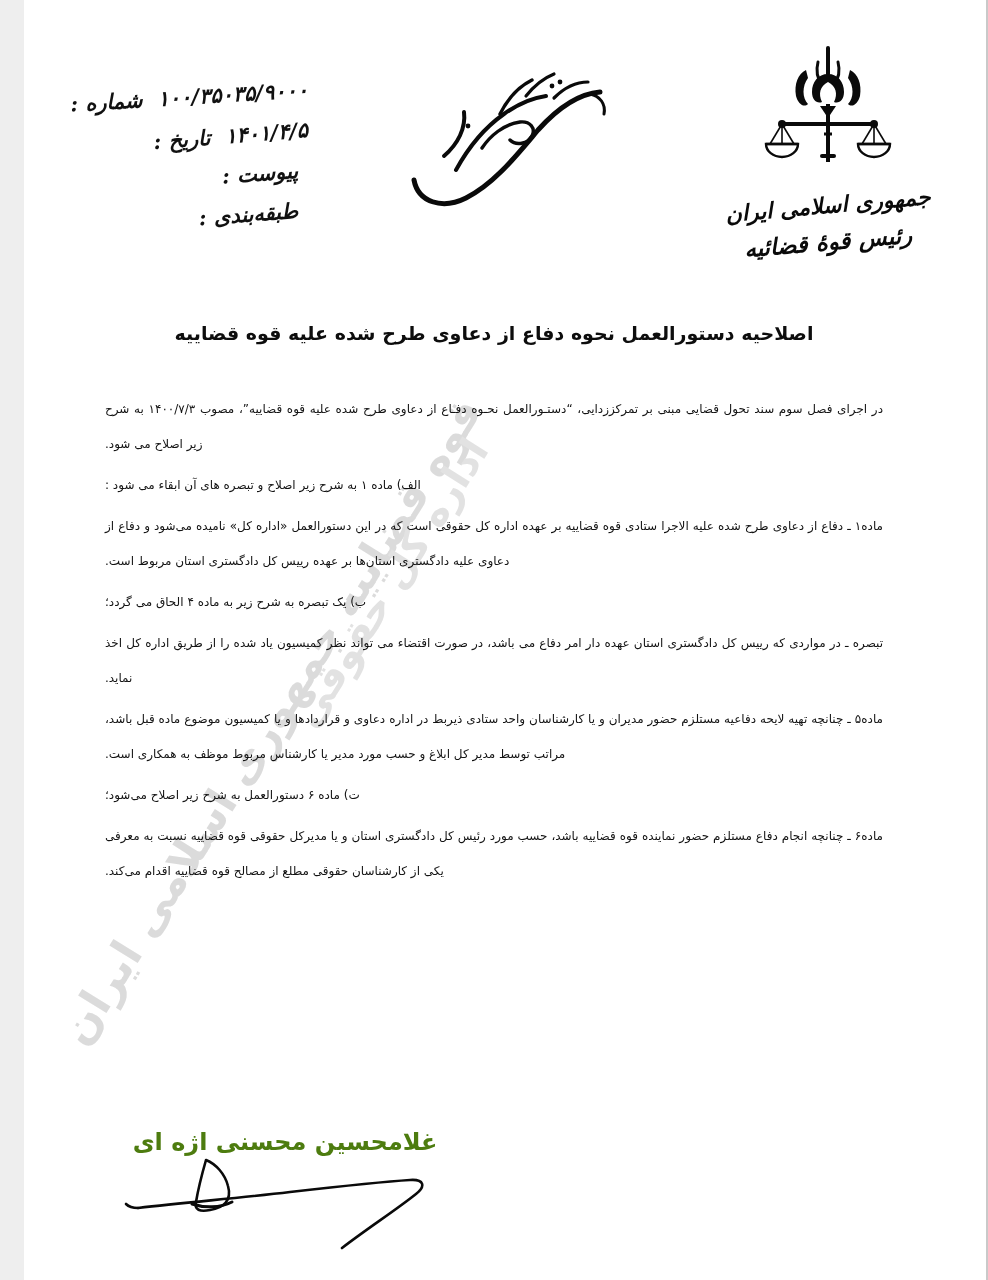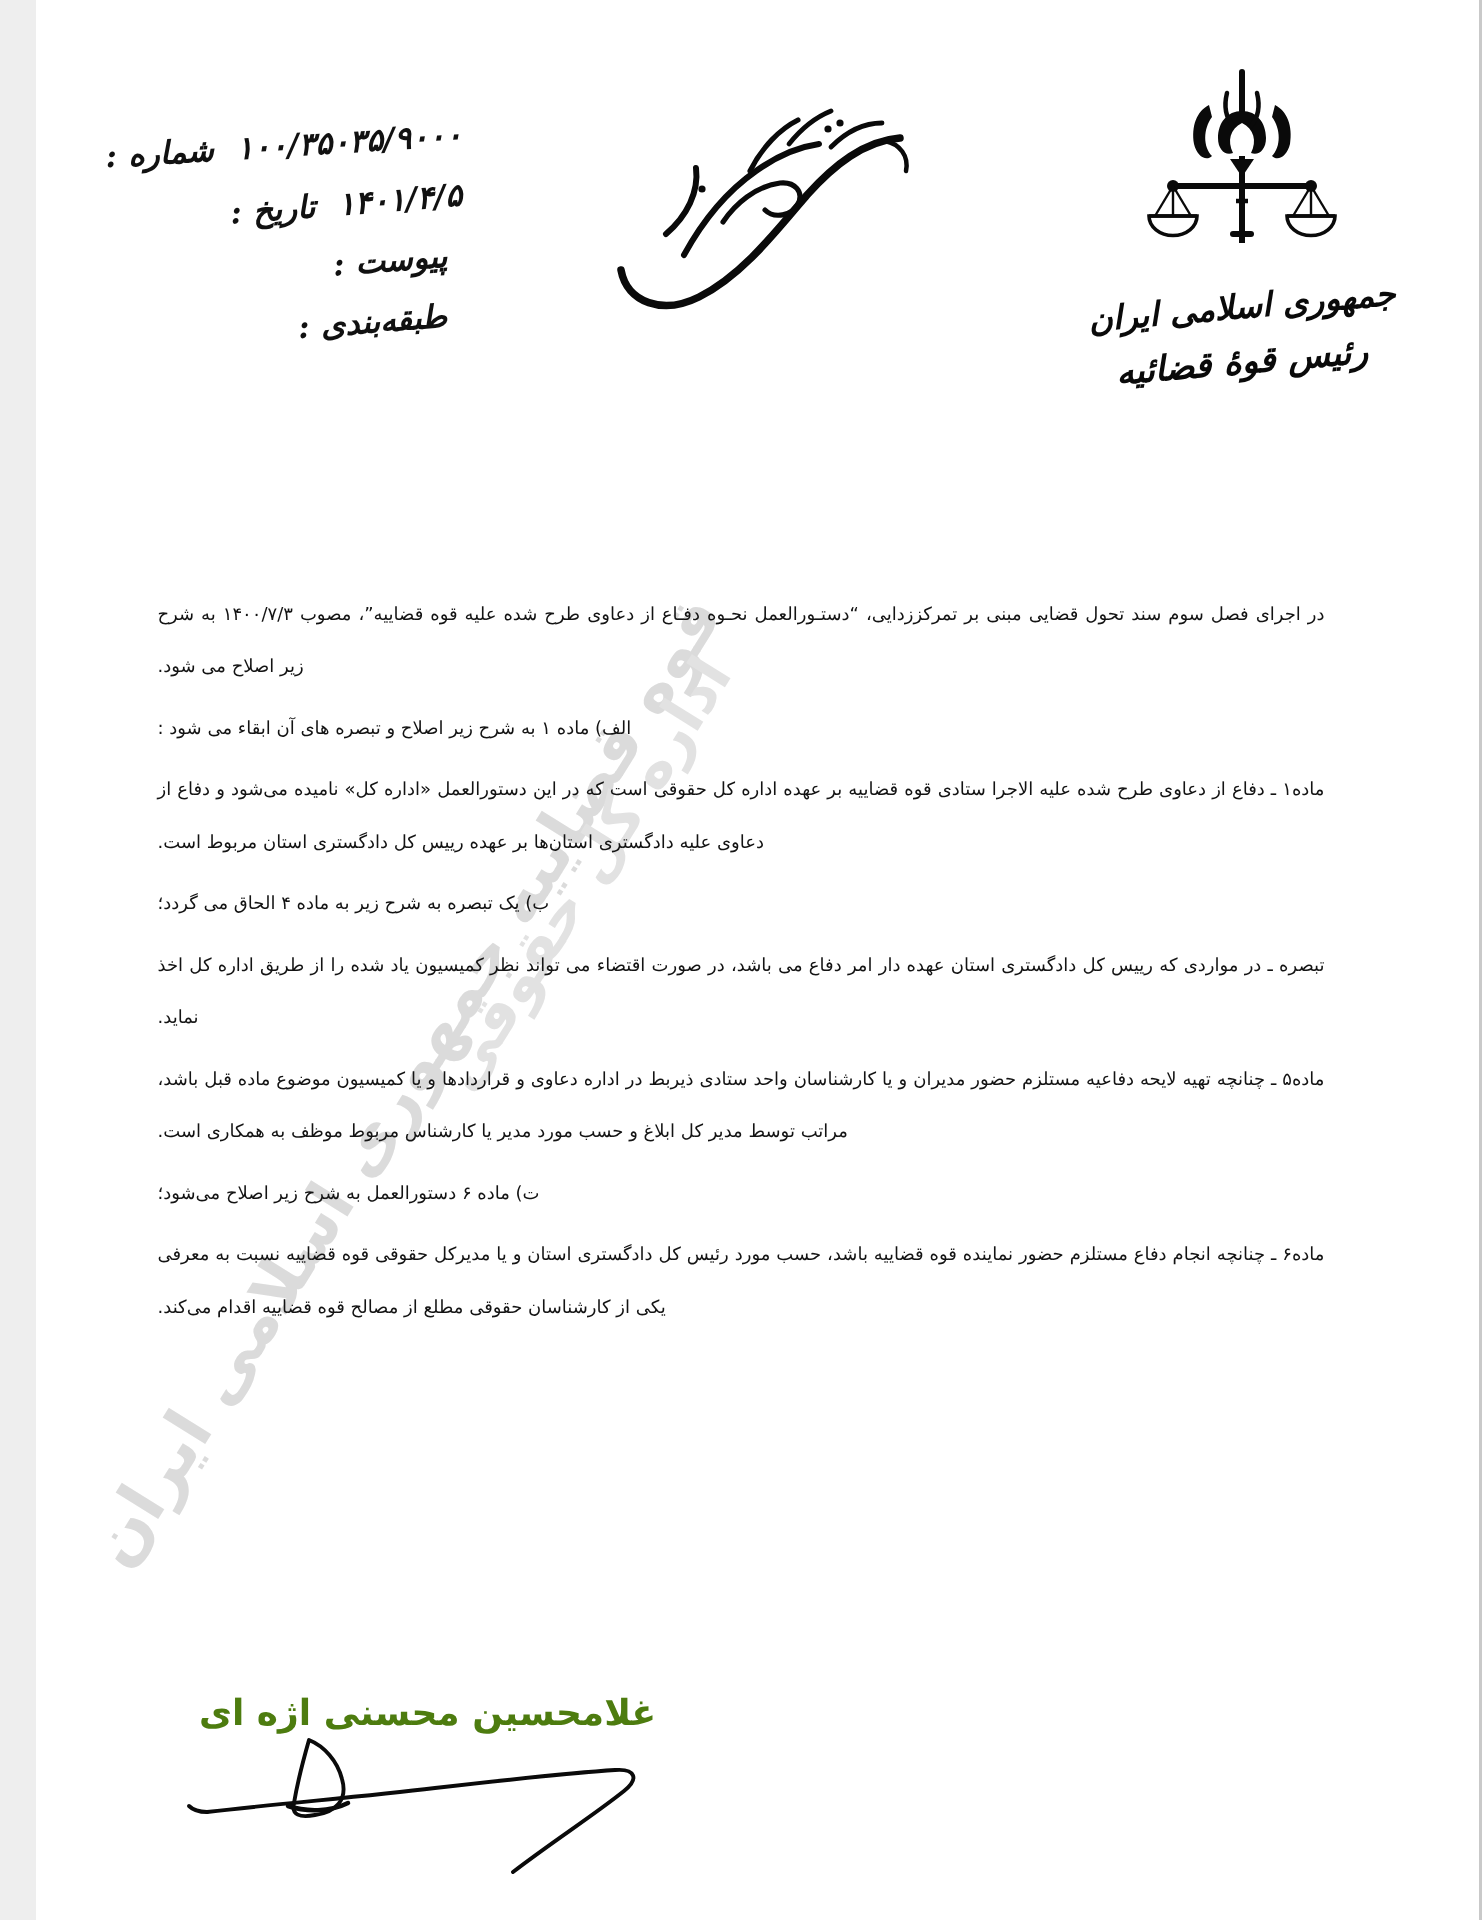--- a/index.html
+++ b/index.html
@@ -247,20 +247,21 @@
       <path d="M96 100 A16 13 0 0 0 128 100 Z" fill="none" stroke="#0a0a0a" stroke-width="2.4"></path>
       <path d="M96 100 L128 100" stroke="#0a0a0a" stroke-width="2.4"></path>
 
       <path d="M60 112 L72 112" stroke="#0a0a0a" stroke-width="4" stroke-linecap="round"></path>
       <path d="M62 90 L70 90" stroke="#0a0a0a" stroke-width="3"></path>
     </svg>
     <div class="lh-line1">جمهوری اسلامی ایران</div>
     <div class="lh-line2">رئیس قوۀ قضائیه</div>
   </div>
 
+  <div class="doc-title">اصلاحیه دستورالعمل نحوه دفاع از دعاوی طرح شده علیه قوه قضاییه</div>
 
   <div class="body-block">
     <p class="para">در اجرای فصل سوم سند تحول قضایی مبنی بر تمرکززدایی، “دستـورالعمل نحـوه دفـاع از دعاوی طرح شده علیه قوه قضاییه”، مصوب ۱۴۰۰/۷/۳ به شرح زیر اصلاح می شود.</p>
     <p class="para">الف) ماده ۱ به شرح زیر اصلاح و تبصره های آن ابقاء می شود :</p>
     <p class="para">ماده۱ ـ دفاع از دعاوی طرح شده علیه الاجرا ستادی قوه قضاییه بر عهده اداره کل حقوقی است که در این دستورالعمل «اداره کل» نامیده می‌شود و دفاع از دعاوی علیه دادگستری استان‌ها بر عهده رییس کل دادگستری استان مربوط است.</p>
     <p class="para">ب) یک تبصره به شرح زیر به ماده ۴ الحاق می گردد؛</p>
     <p class="para">تبصره ـ در مواردی که رییس کل دادگستری استان عهده دار امر دفاع می باشد، در صورت اقتضاء می تواند نظر کمیسیون یاد شده را از طریق اداره کل اخذ نماید.</p>
     <p class="para">ماده۵ ـ چنانچه تهیه لایحه دفاعیه مستلزم حضور مدیران و یا کارشناسان واحد ستادی ذیربط در اداره دعاوی و قراردادها و یا کمیسیون موضوع ماده قبل باشد، مراتب توسط مدیر کل ابلاغ و حسب مورد مدیر یا کارشناس مربوط موظف به همکاری است.</p>
     <p class="para">ت) ماده ۶ دستورالعمل به شرح زیر اصلاح می‌شود؛</p>
     <p class="para">ماده۶ ـ چنانچه انجام دفاع مستلزم حضور نماینده قوه قضاییه باشد، حسب مورد رئیس کل دادگستری استان و یا مدیرکل حقوقی قوه قضاییه نسبت به معرفی یکی از کارشناسان حقوقی مطلع از مصالح قوه قضاییه اقدام می‌کند.</p>

